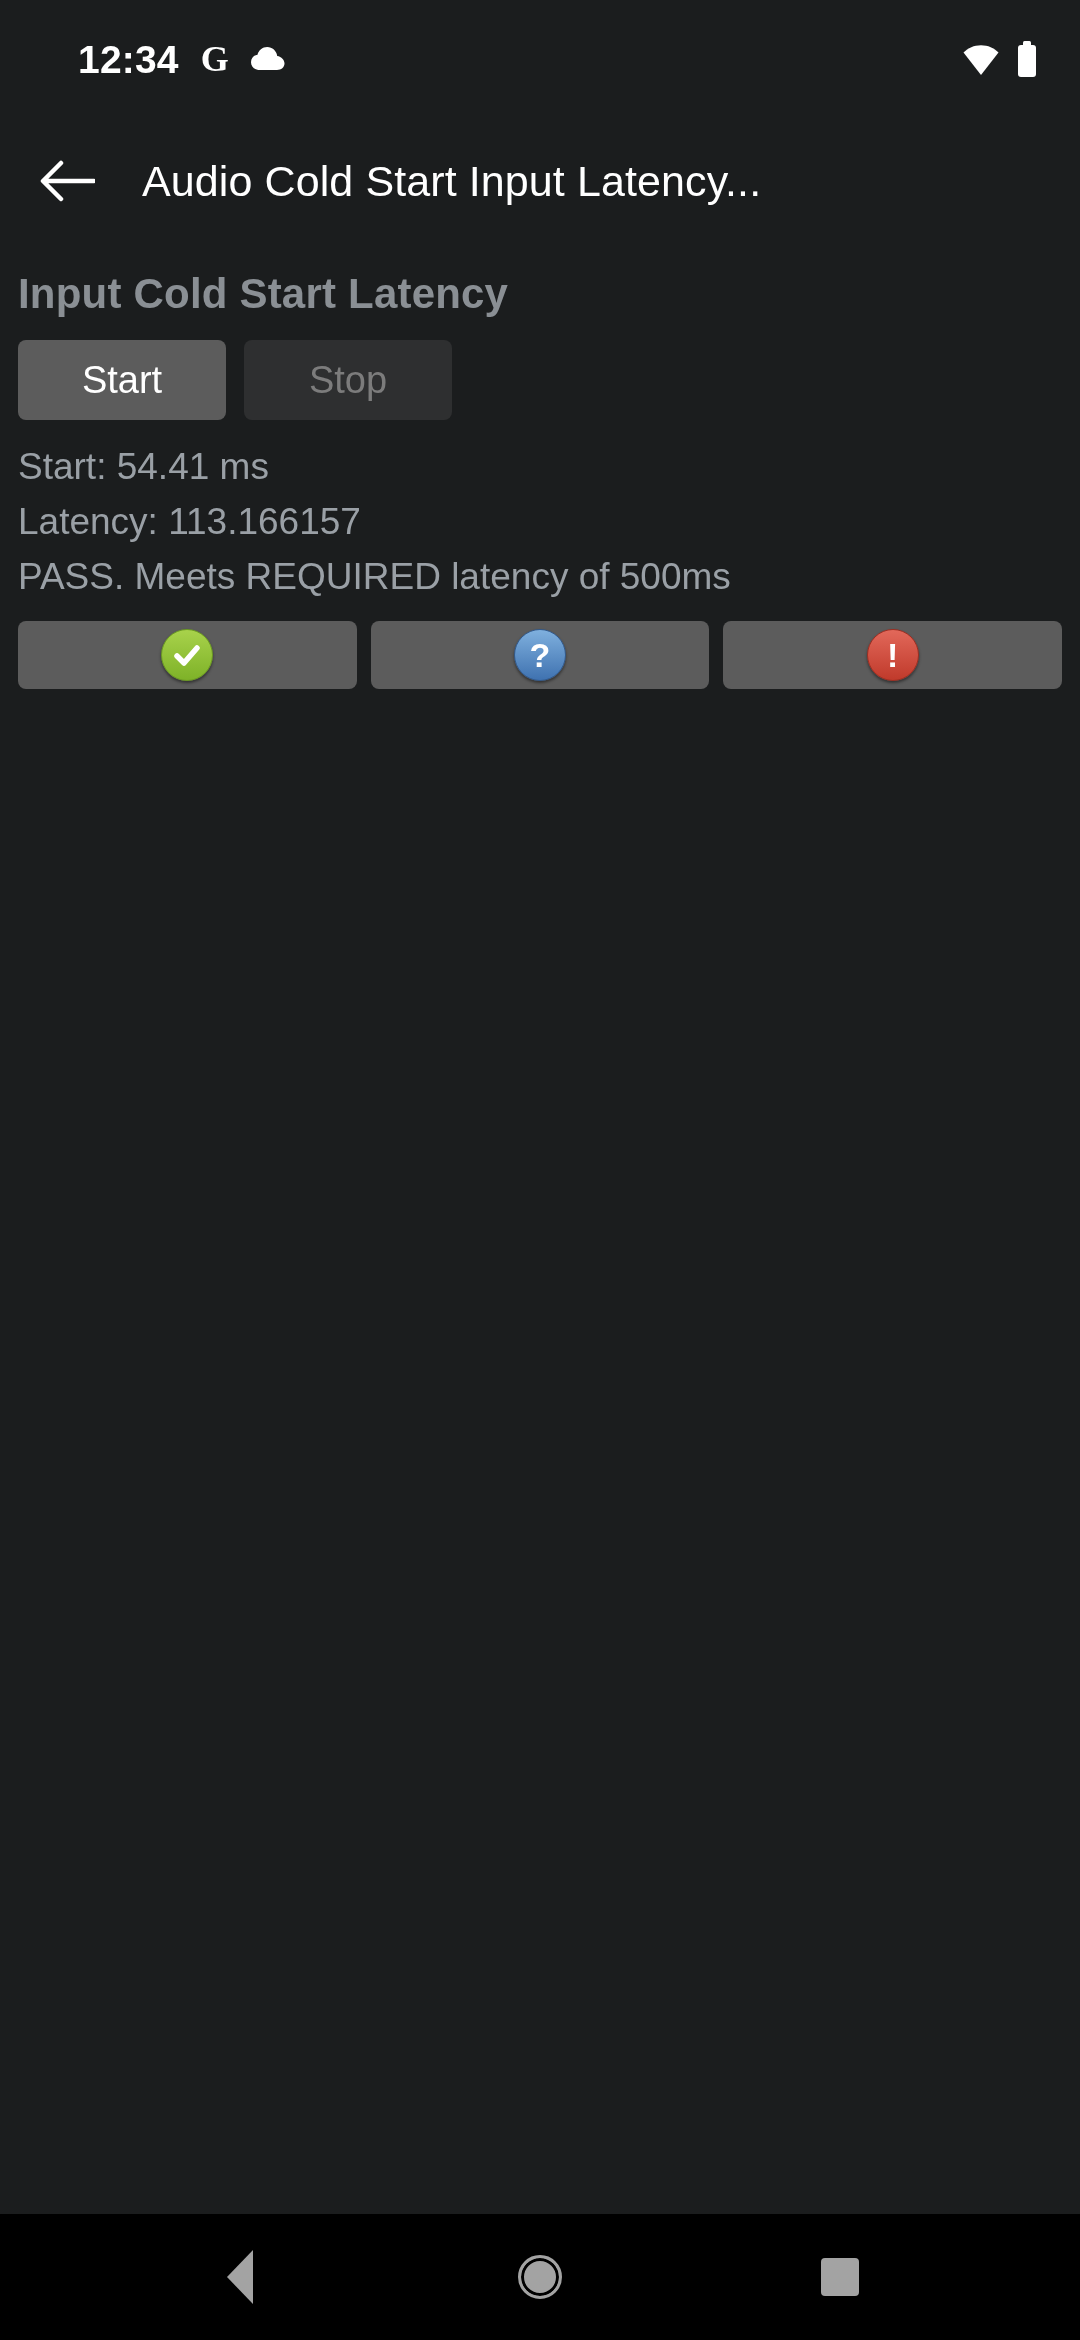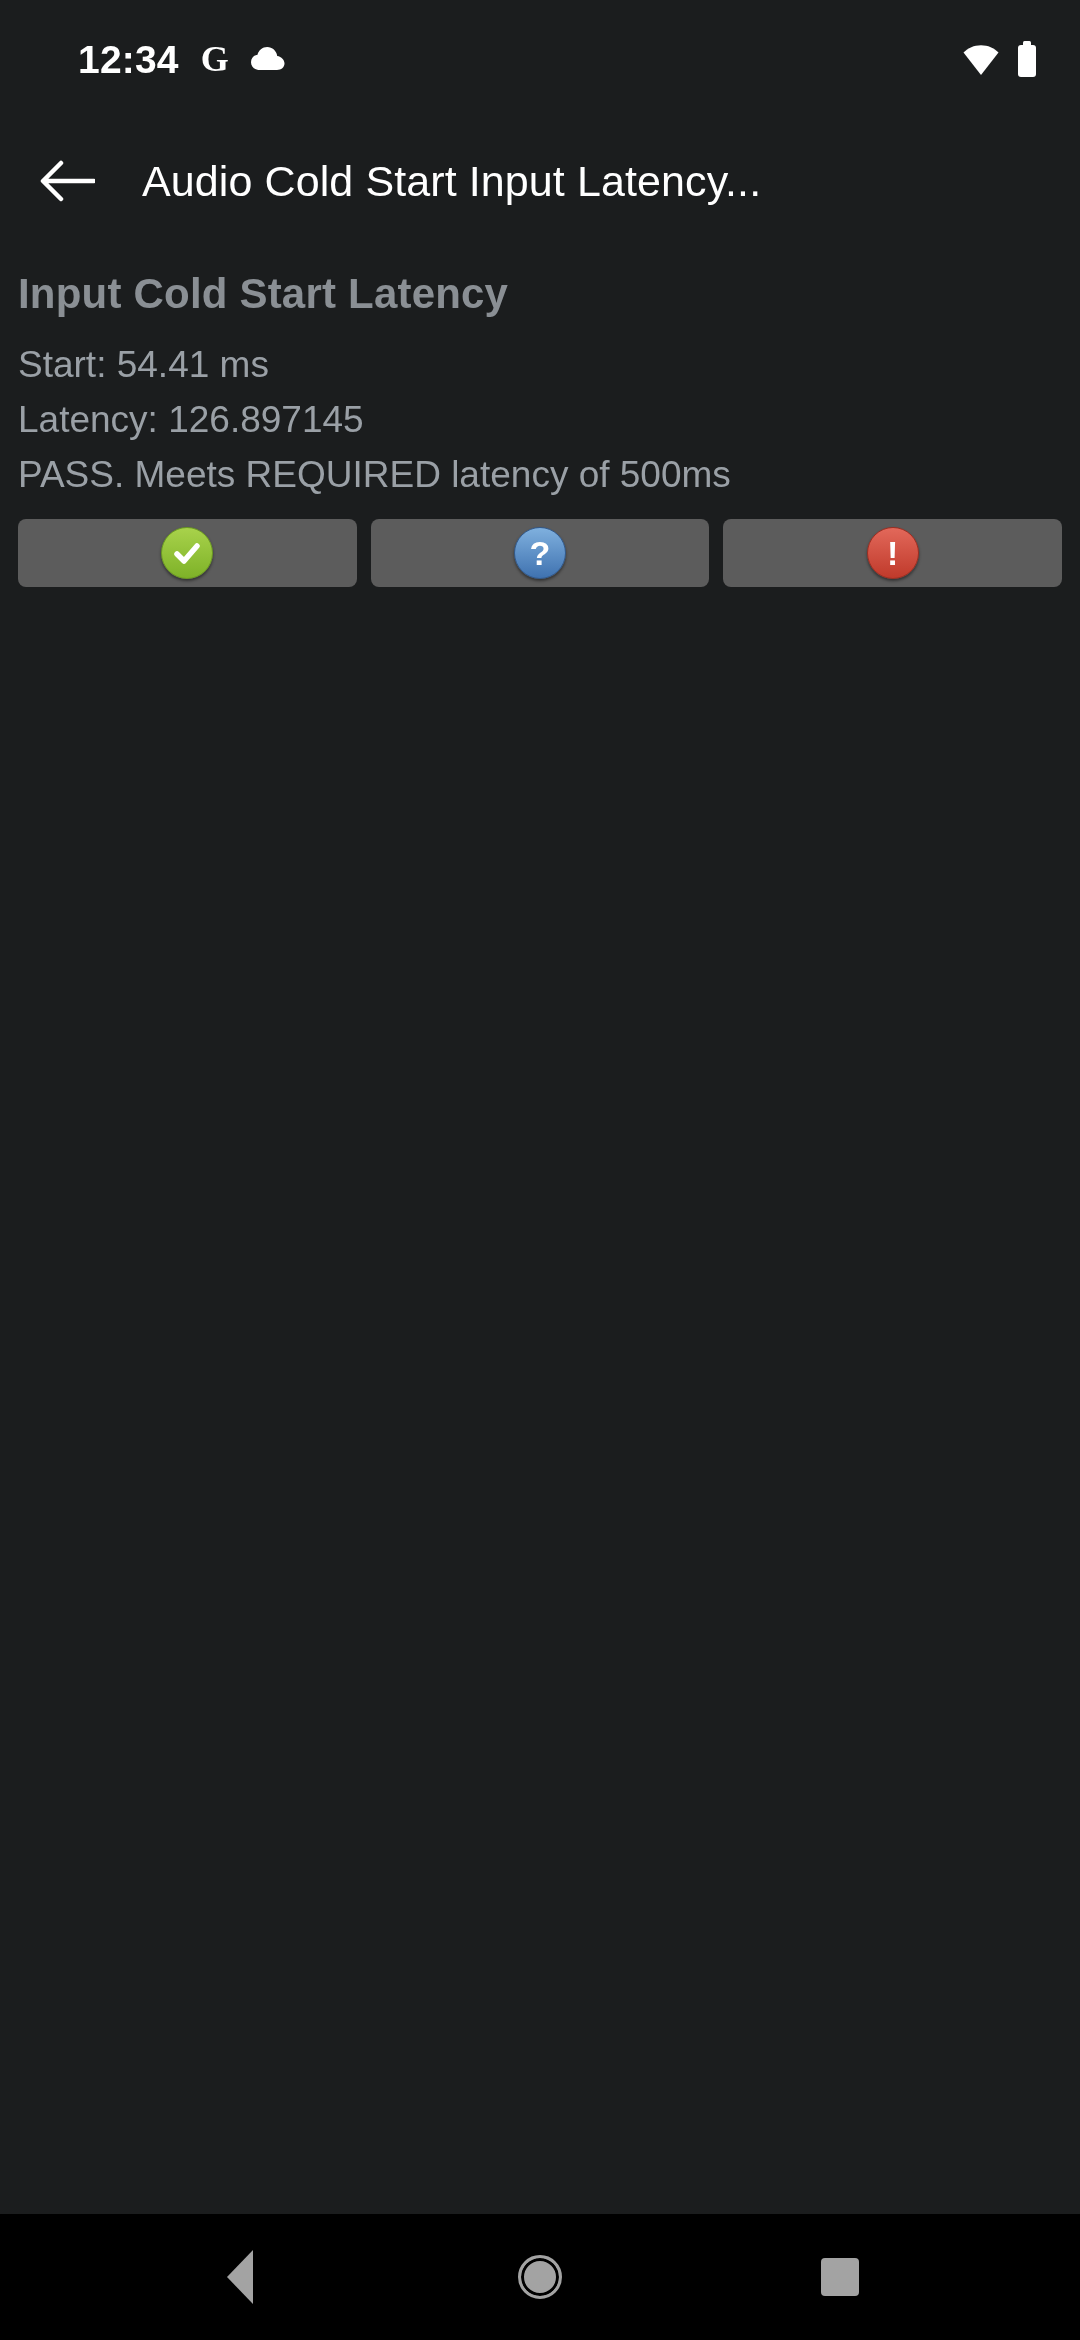--- a/index.html
+++ b/index.html
@@ -283,24 +283,28 @@
       </svg>
     </div>
     <div class="app-title">Audio Cold Start Input Latency...</div>
   </div>
 
   <div class="content">
 
     <div class="section-heading">Input Cold Start Latency</div>
 
 
+    <div class="btn-row">
+      <button class="mbtn enabled">Start</button>
+      <button class="mbtn disabled">Stop</button>
+    </div>
 
     <div class="result-text">
       <div class="line">Start: 54.41 ms</div>
-      <div class="line">Latency: 126.897145</div>
+      <div class="line">Latency: 113.166157</div>
       <div class="line">PASS. Meets REQUIRED latency of 500ms</div>
     </div>
 
     <div class="tri-row">
       <button class="tri-btn">
         <span class="badge pass">
           <svg width="32" height="32" viewBox="0 0 32 32">
             <path d="M6 17 L13 24 L26 9" stroke="#FFFFFF" stroke-width="5.5" fill="none" stroke-linecap="round" stroke-linejoin="round"></path>
           </svg>
         </span>

